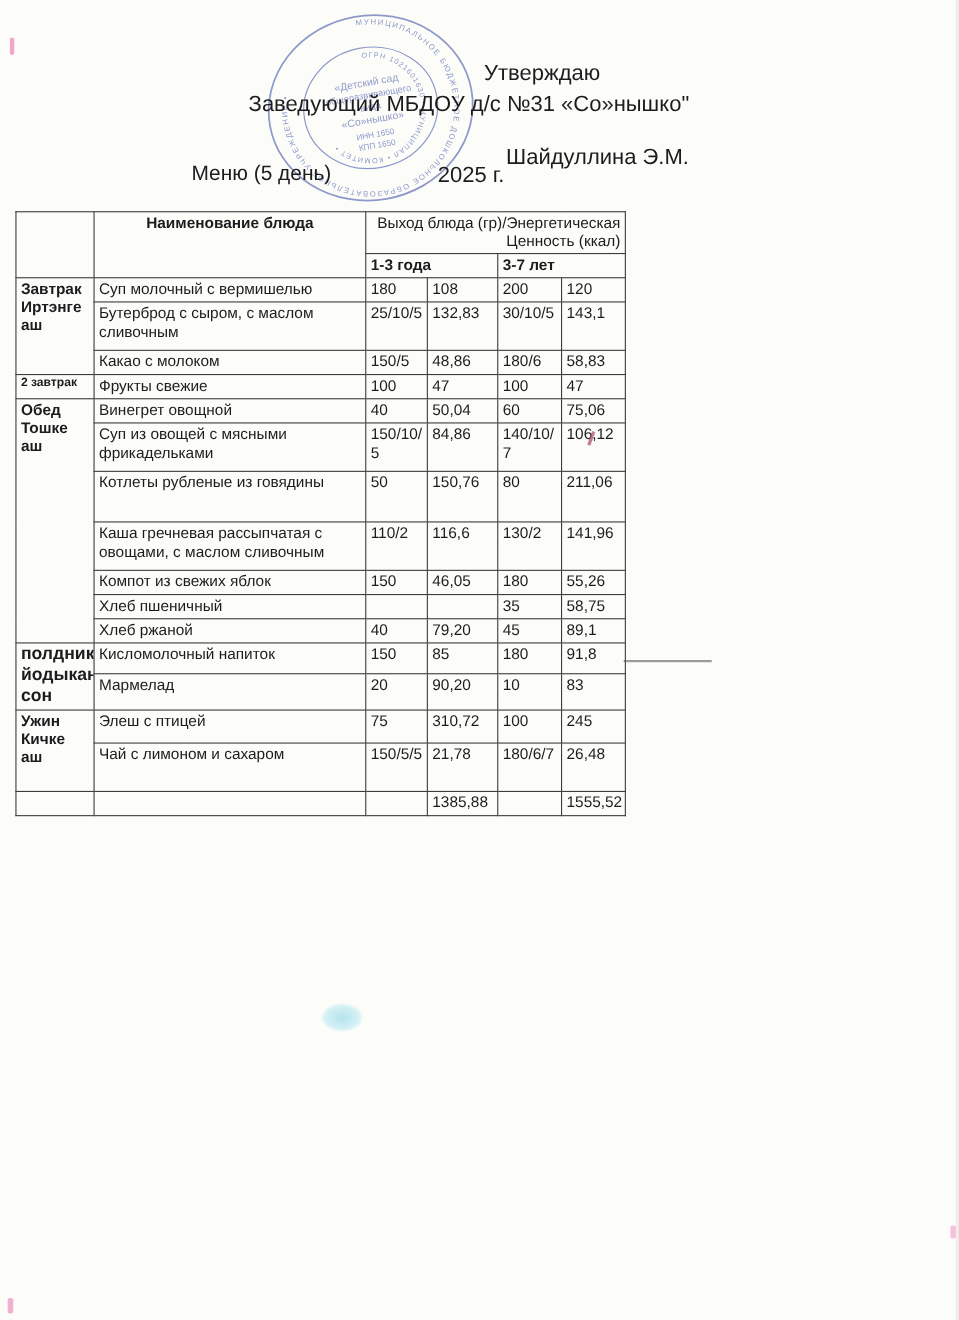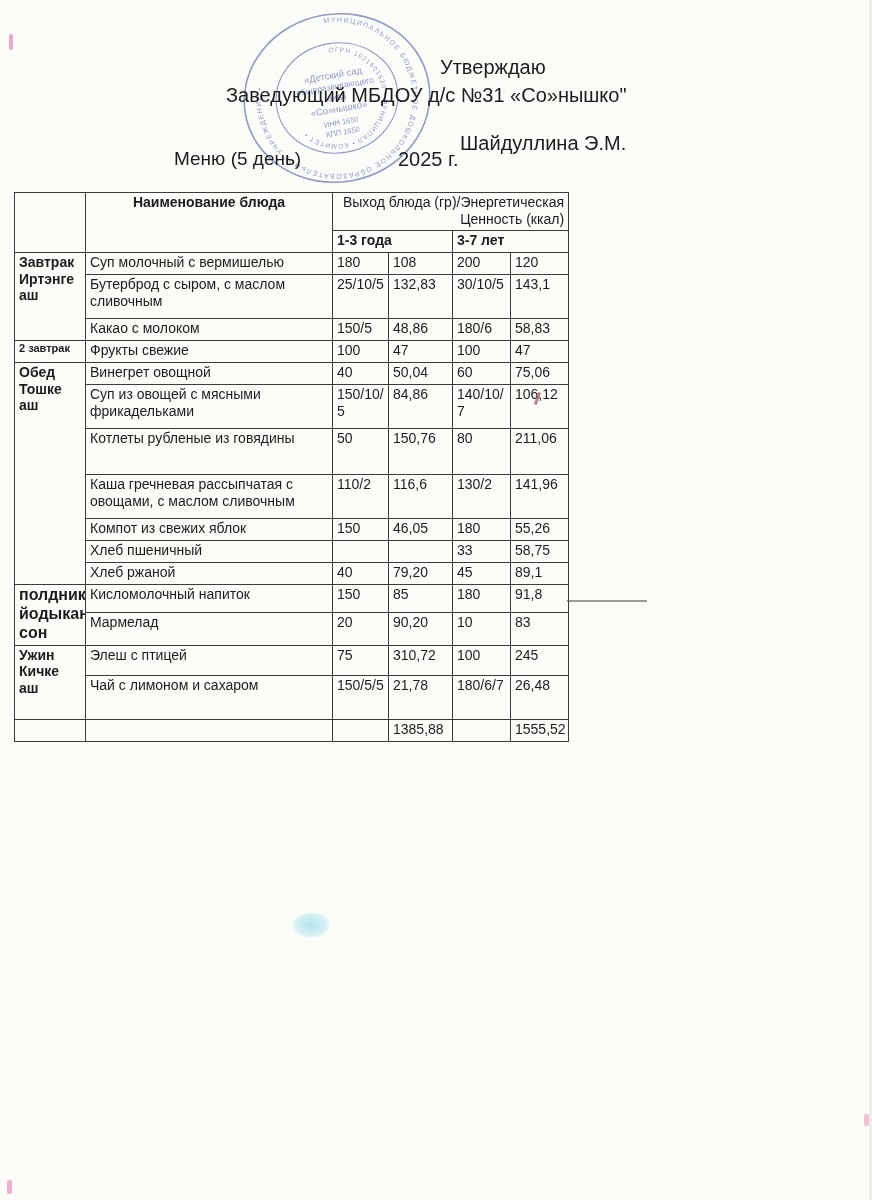--- a/index.html
+++ b/index.html
@@ -183,21 +183,21 @@
       <td>Компот из свежих яблок</td>
       <td class="g">150</td>
       <td>46,05</td>
       <td class="g">180</td>
       <td>55,26</td>
     </tr>
     <tr class="h22">
       <td>Хлеб пшеничный</td>
       <td class="g"></td>
       <td></td>
-      <td class="g">33</td>
+      <td class="g">35</td>
       <td>58,75</td>
     </tr>
     <tr class="h22">
       <td>Хлеб ржаной</td>
       <td class="g">40</td>
       <td>79,20</td>
       <td class="g">45</td>
       <td>89,1</td>
     </tr>
 

